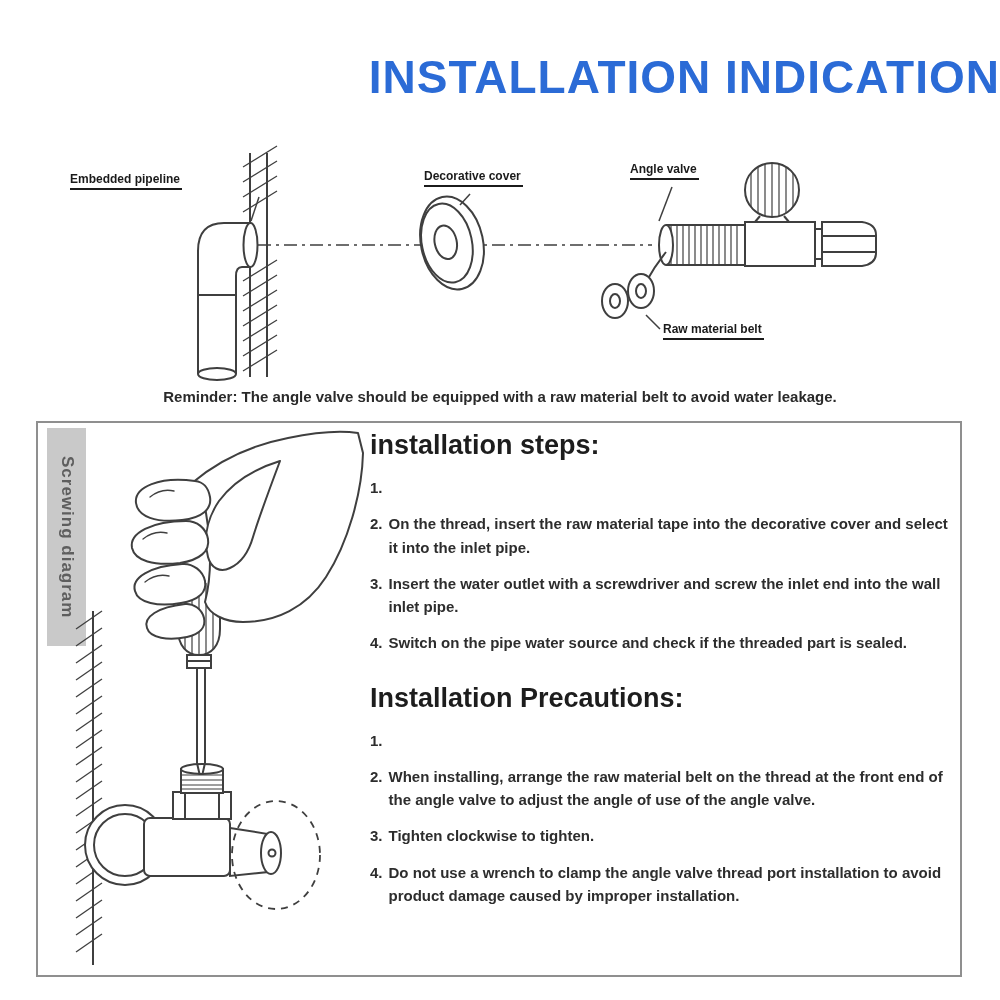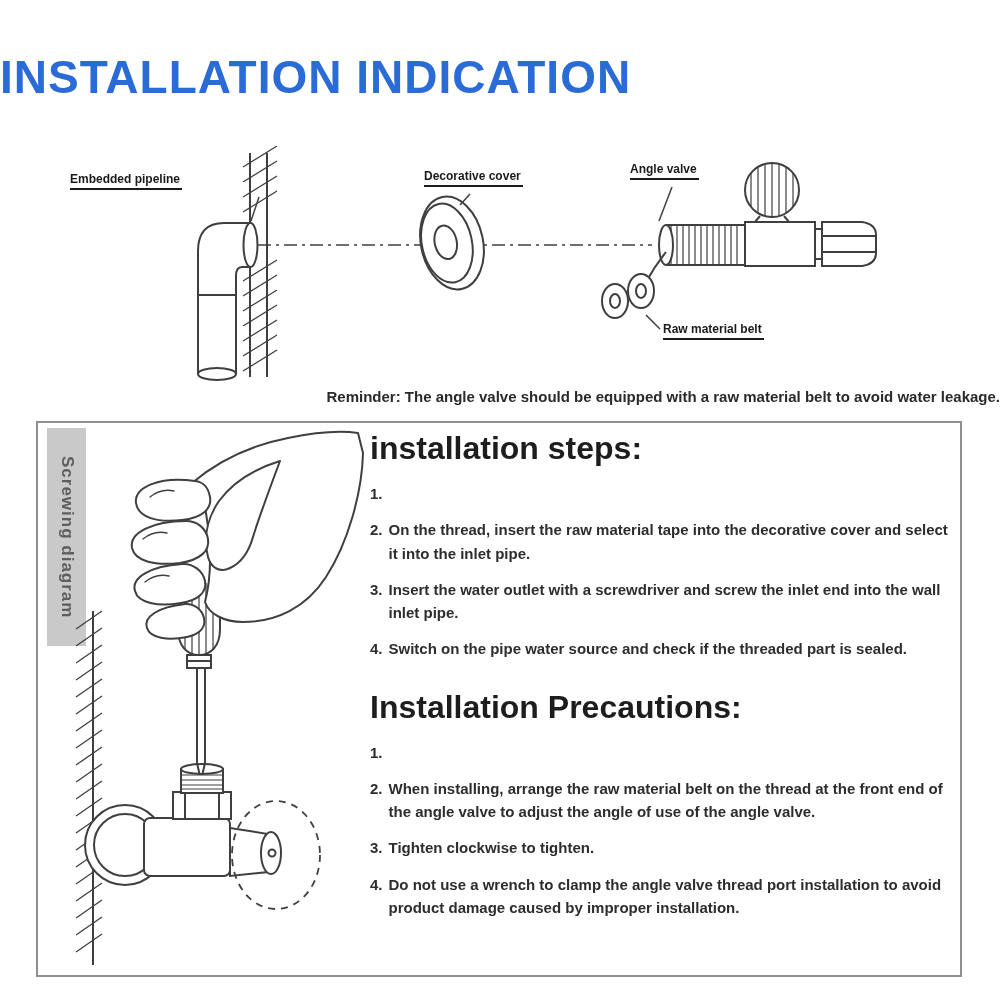--- a/index.html
+++ b/index.html
@@ -1,33 +1,33 @@
 <!DOCTYPE html>
 <html style="--title-blue: #2b6bd6; --line: #3f3f3f; --box-border: #8f8f8f; --sidebar-bg: #c9c9c9; --sidebar-text: #5e5e5e; --text-dark: #1d1d1d;"><head>
 <meta charset="utf-8">
 <style>
   *{margin:0;padding:0;box-sizing:border-box}
   html,body{background:#fff}
   #page{position:relative;width:1000px;height:1000px;background:#fff;overflow:hidden;
         font-family:"Liberation Sans",sans-serif;color:#222}
-  .title{position:absolute;top:50px;left:0;width:100%;text-align:left;
+  .title{position:absolute;top:50px;left:0;width:100%;text-align:right;
          font-size:46px;font-weight:bold;letter-spacing:1px;color:var(--title-blue,#2b6bd6)}
   .diagram-svg{position:absolute}
   .dlabel{position:absolute;font-size:12px;font-weight:bold;color:#1b1b1b;line-height:1.1;
           border-bottom:2px solid #1b1b1b;padding:0 2px 2px 0;white-space:nowrap}
-  .reminder{position:absolute;top:388px;left:0;width:100%;text-align:right;
+  .reminder{position:absolute;top:388px;left:0;width:100%;text-align:center;
             font-size:15px;font-weight:bold;color:#2a2a2a}
   .panel{position:absolute;left:36px;top:421px;width:926px;height:556px;
          border:2px solid var(--box-border,#8f8f8f);background:transparent}
   .side-tab{position:absolute;left:47px;top:428px;width:39px;height:218px;
             background:var(--sidebar-bg,#c9c9c9);color:var(--sidebar-text,#5e5e5e);
             display:flex;align-items:center;justify-content:center;
             writing-mode:vertical-rl;font-size:17px;font-weight:bold;letter-spacing:1px}
   .content{position:absolute;left:370px;top:430px;width:585px}
-  .sec-heading{font-size:32px;font-weight:bold;color:var(--text-dark,#1d1d1d);margin-bottom:15px}
+  .sec-heading{font-size:27px;font-weight:bold;color:var(--text-dark,#1d1d1d);margin-bottom:15px}
   .sec-heading.prec{margin-top:28px}
   ol.steps{list-style:none}
   ol.steps li{display:flex;gap:6px;font-size:15px;font-weight:600;color:#2d2d2d;
               line-height:1.55;margin-bottom:13px}
   ol.steps li .num{flex:0 0 auto}
 </style>
 </head>
 <body>
 
 <div id="page">

